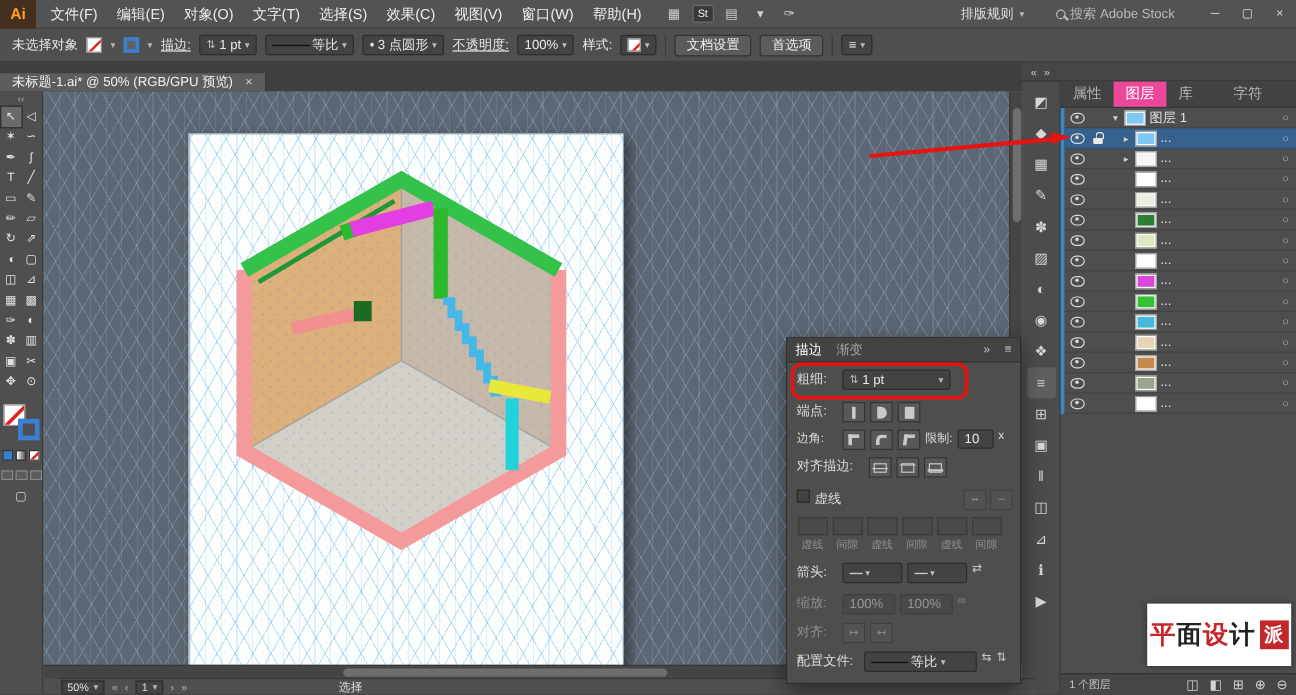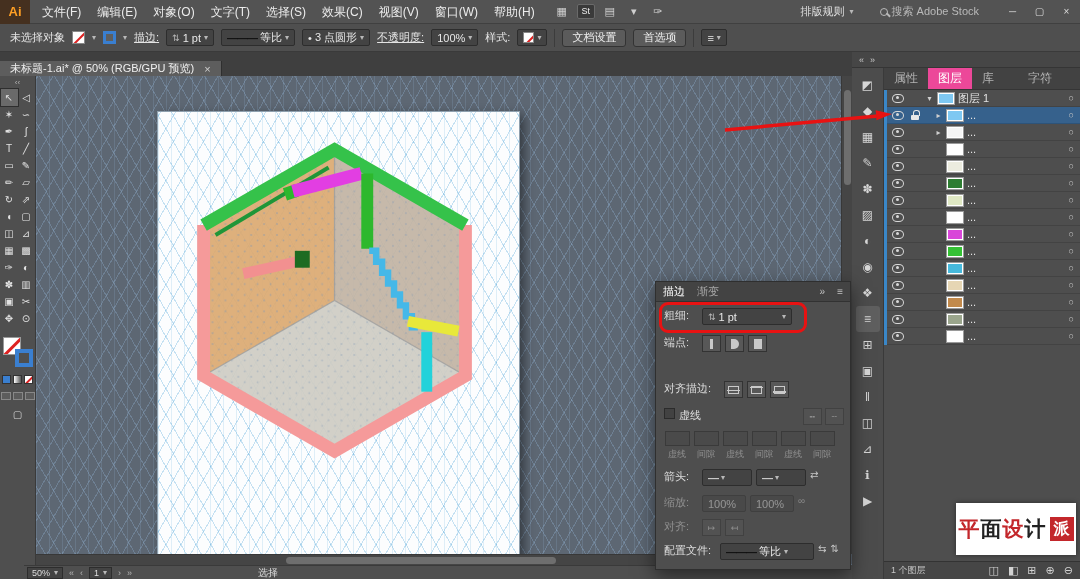--- a/index.html
+++ b/index.html
@@ -73,21 +73,21 @@
       repeating-linear-gradient(60deg, rgba(70,160,215,.30) 0 1px, transparent 1px 13px),
       repeating-linear-gradient(-60deg, rgba(70,160,215,.30) 0 1px, transparent 1px 13px),
       repeating-linear-gradient(90deg, rgba(70,160,215,.16) 0 1px, transparent 1px 13px);}
   .artboard svg{position:absolute;inset:0}
   .vscroll{right:0;top:0;width:11px;height:478px;background:#454545;border-left:1px solid #383838}
   .vthumb{position:absolute;left:2px;top:14px;width:7px;height:95px;background:#6e6e6e;border-radius:4px}
   .hscroll{left:0;bottom:0;height:11px;width:805px;background:#454545;border-top:1px solid #383838}
   .hthumb{position:absolute;top:2px;left:250px;height:7px;width:270px;background:#6e6e6e;border-radius:4px}
 
   
-  .statusbar{left:24px;top:565px;width:816px;height:14px;background:#4f4f4f;border-top:1px solid #3a3a3a;display:flex;align-items:center;gap:6px;padding:0 3px;font-size:10px;z-index:6}
+  .statusbar{left:48px;top:565px;width:816px;height:14px;background:#4f4f4f;border-top:1px solid #3a3a3a;display:flex;align-items:center;gap:6px;padding:0 3px;font-size:10px;z-index:6}
   .sb-dd{display:inline-flex;align-items:center;gap:4px;background:#434343;border:1px solid #2d2d2d;height:12px;padding:0 4px;font-size:9px;color:#ddd}
   .sb-nav{color:#b5b5b5;font-size:9px}
   .sb-status{margin-left:120px;color:#ddd}
 
   
   .dock-header{left:852px;top:52px;width:228px;height:16px;background:#464646;border-bottom:1px solid #353535;display:flex;align-items:center;gap:6px;padding:0 7px;font-size:9px;color:#c8c8c8;z-index:5}
   .dock-strip{left:852px;top:68px;width:32px;height:511px;background:#4c4c4c;border-right:1px solid #3a3a3a;display:flex;flex-direction:column;align-items:center;padding-top:4px;z-index:5}
   .dock-icon{width:24px;height:26px;display:flex;align-items:center;justify-content:center;color:#d6d6d6;font-size:12px}
   .dock-icon.active{background:#5f5f5f;border-radius:3px}
 
@@ -643,20 +643,37 @@
           <span class="capbar1"></span>
         </span>
       <span class="mini-btn">
           <span class="capbar2"></span>
         </span>
       <span class="mini-btn">
           <span class="capbar3"></span>
         </span>
     </div>
 
+    <div class="prow" style="top:76px;font-size:10px">
+      <span class="plab" style="width:34px">边角:</span>
+      <span class="mini-btn">
+          <span class="joins"></span>
+        </span>
+      <span class="mini-btn">
+          <span class="joins r"></span>
+        </span>
+      <span class="mini-btn">
+          <span class="joins b"></span>
+        </span>
+      <span class="plab">限制:</span>
+      <span class="dd" style="width:30px;height:16px">
+          <span>10</span>
+        </span>
+      <span>x</span>
+    </div>
 
     <div class="prow" style="top:99px">
       <span class="plab" style="width:56px">对齐描边:</span>
       <span class="mini-btn">
           <span class="alignbox c"></span>
         </span>
       <span class="mini-btn">
           <span class="alignbox i"></span>
         </span>
       <span class="mini-btn">

